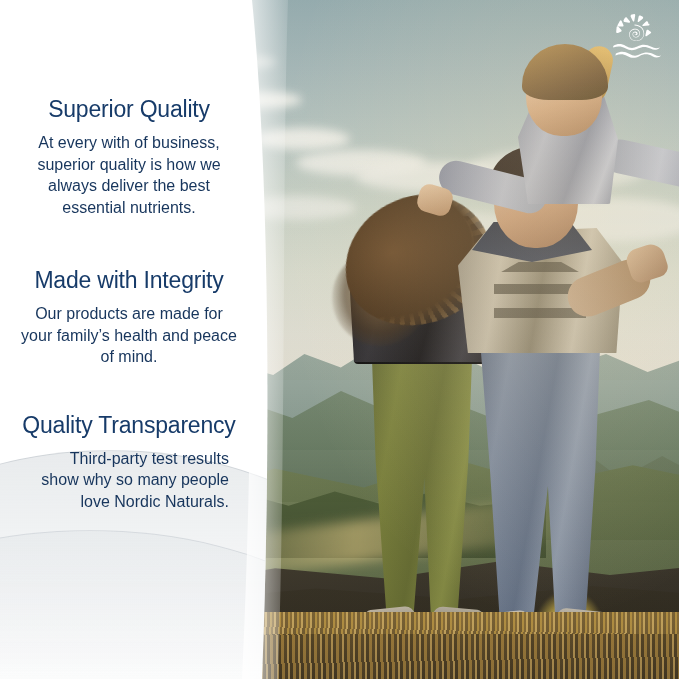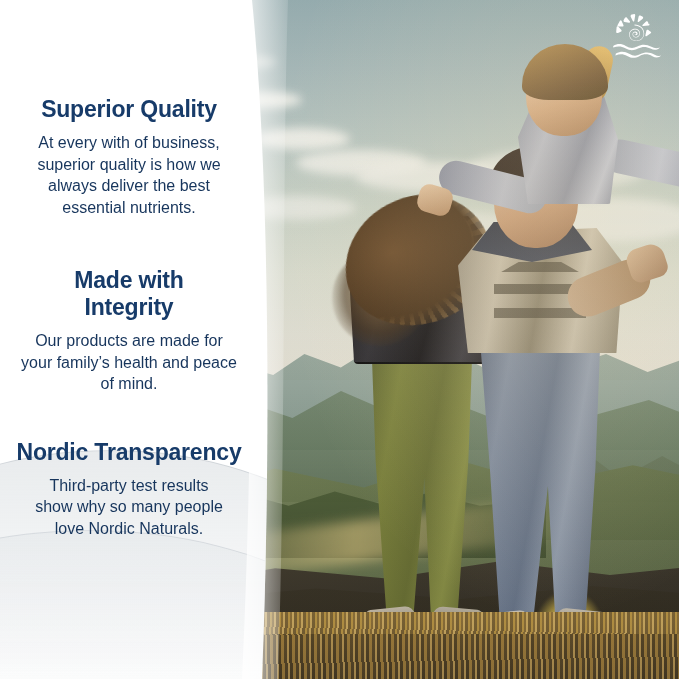--- a/index.html
+++ b/index.html
@@ -315,33 +315,33 @@
   .content{
     position:absolute;left:0;top:0;width:258px;height:679px;
     display:flex;flex-direction:column;justify-content:flex-start;
     padding:0;
   }
   .block{width:258px;text-align:center;}
   .block.b1{margin-top:96px;}
   .block.b2{margin-top:42px;}
   .block.b3{margin-top:44px;}
   .h{
-    font-size:23px;line-height:27px;font-weight:bold;
+    font-size:23px;line-height:27px;font-weight:normal;
     color:#173b69;letter-spacing:-.2px;margin:0 auto;
   }
   .b1 .h{width:190px;}
   .b2 .h{width:200px;margin-top:7px;}
   .b3 .h{width:230px;}
   .p{
     font-size:16px;line-height:21.5px;font-weight:500;
     color:#17355c;margin:9px auto 0;
   }
   .b1 .p{width:226px;}
   .b2 .p{width:216px;}
-  .b3 .p{width:200px;}
+  .b3 .p{width:200px;text-align:right;}
 
   
   .logo{
     position:absolute;right:16px;top:12px;width:54px;height:50px;
   }
 </style>
 </head>
 <body>
 
 <div class="canvas">
@@ -418,21 +418,21 @@
       <div class="h">Superior Quality</div>
       <div class="p">At every with of business, superior quality is how we always deliver the best essential nutrients.</div>
     </div>
 
     <div class="block b2">
       <div class="h">Made with Integrity</div>
       <div class="p">Our products are made for your family’s health and peace of mind.</div>
     </div>
 
     <div class="block b3">
-      <div class="h">Nordic Transparency</div>
+      <div class="h">Quality Transparency</div>
       <div class="p">Third-party test results show why so many people love Nordic Naturals.</div>
     </div>
 
   </div>
 
   <div class="logo">
     <svg viewBox="0 0 54 50" width="54" height="50" aria-hidden="true">
       <g fill="#ffffff">
 
         <path d="M24.5 2.2c1.1-.3 1.9.3 1.7 1.4l-.9 5.1c-.2 1-1 1.2-1.5.3l-2.1-4.3c-.4-.9 0-2 1.2-2.3l1.6-.2z"></path>

